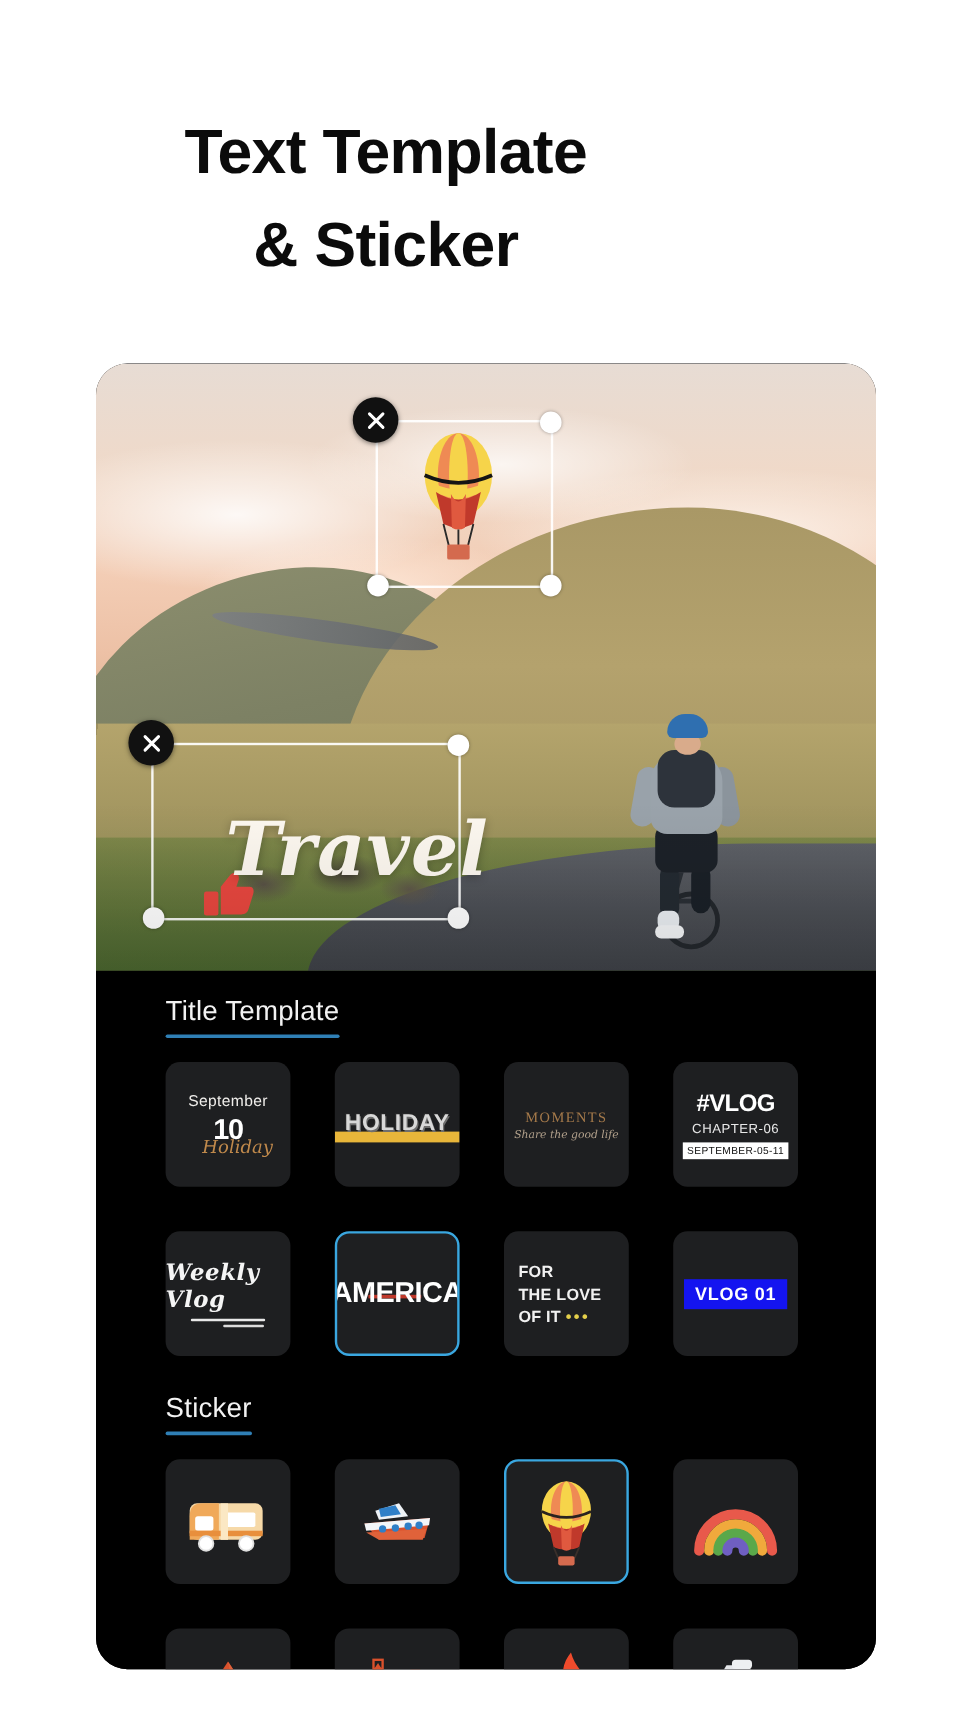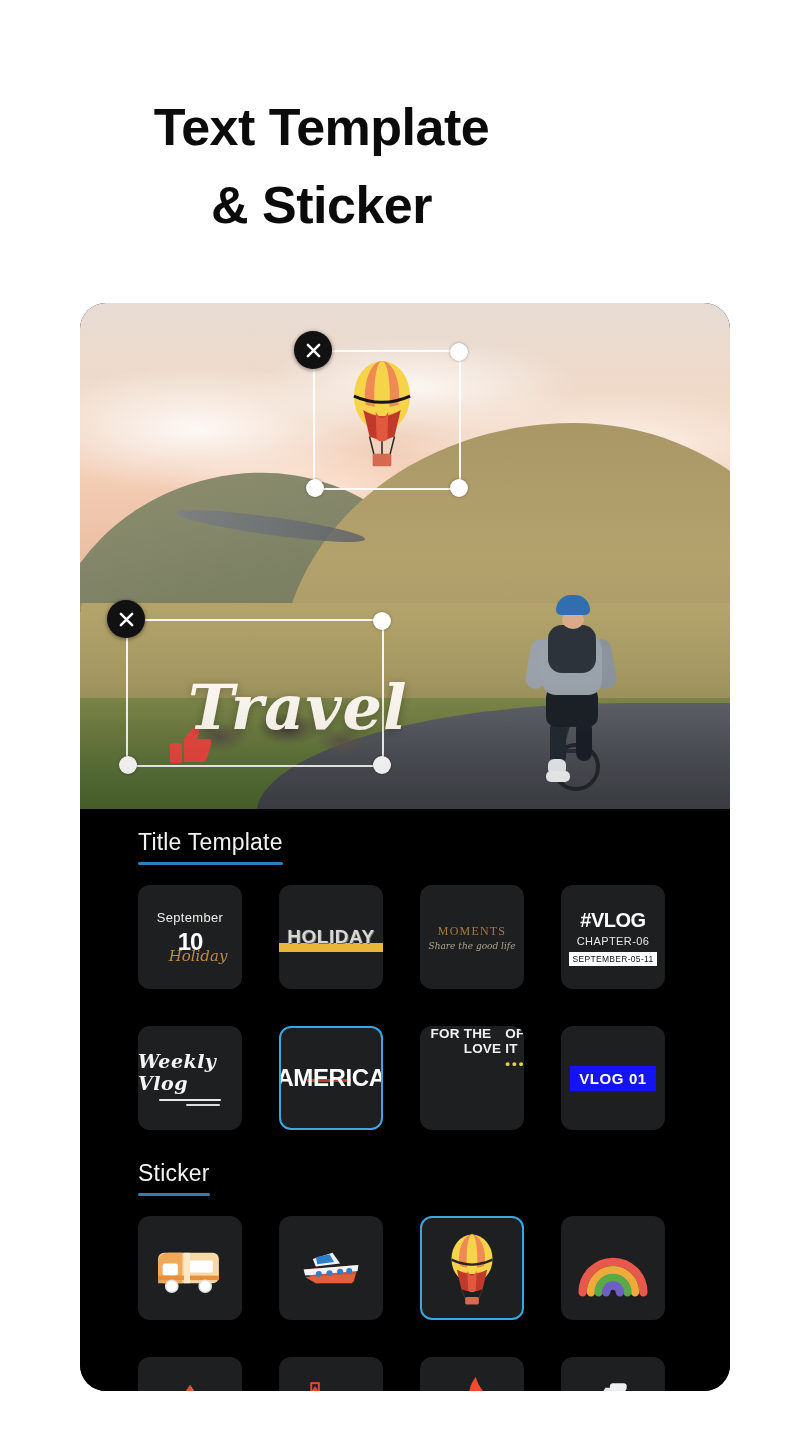--- a/index.html
+++ b/index.html
@@ -191,21 +191,21 @@
 
   .tpl-weekly { width:100%; height:100%; display:flex; flex-direction:column; align-items:center; justify-content:center; }
   .tpl-weekly .t { color:#f5f5f5; font-family:"DejaVu Serif", serif; font-style:italic; font-weight:700; font-size:19px; letter-spacing:.5px; }
   .tpl-weekly .u1 { width:62px; height:2px; background:#e9e9e9; margin-top:5px; border-radius:2px; }
   .tpl-weekly .u2 { width:34px; height:2px; background:#dcdcdc; margin-top:3px; margin-left:26px; border-radius:2px; }
 
   .tpl-america { width:100%; height:100%; display:flex; align-items:center; justify-content:center; position:relative; }
   .tpl-america .t { color:#fff; font-size:24px; font-weight:700; letter-spacing:-.4px; position:relative; z-index:2; }
   .tpl-america .stripe { position:absolute; left:26px; width:44px; height:3px; background:#c0392b; top:51%; z-index:1; }
 
-  .tpl-love { width:100%; height:100%; display:flex; flex-direction:row; justify-content:center; padding-left:12px; gap:4px; }
+  .tpl-love { width:100%; height:100%; display:flex; flex-direction:column; justify-content:center; padding-left:12px; gap:4px; }
   .tpl-love .l { color:#f1f1f1; font-size:13.5px; font-weight:700; letter-spacing:.2px; }
   .tpl-love .dots { color:#e4cf4a; font-size:13.5px; letter-spacing:2px; }
 
   .tpl-vlog01 { width:100%; height:100%; display:flex; align-items:center; justify-content:center; }
   .tpl-vlog01 .b { background:#1414f0; color:#fff; font-size:15px; font-weight:700; letter-spacing:.6px; padding:4px 9px; }
 
   .sticker-art { width:76px; height:76px; }
   svg { display:block; }
 </style>
 </head>

